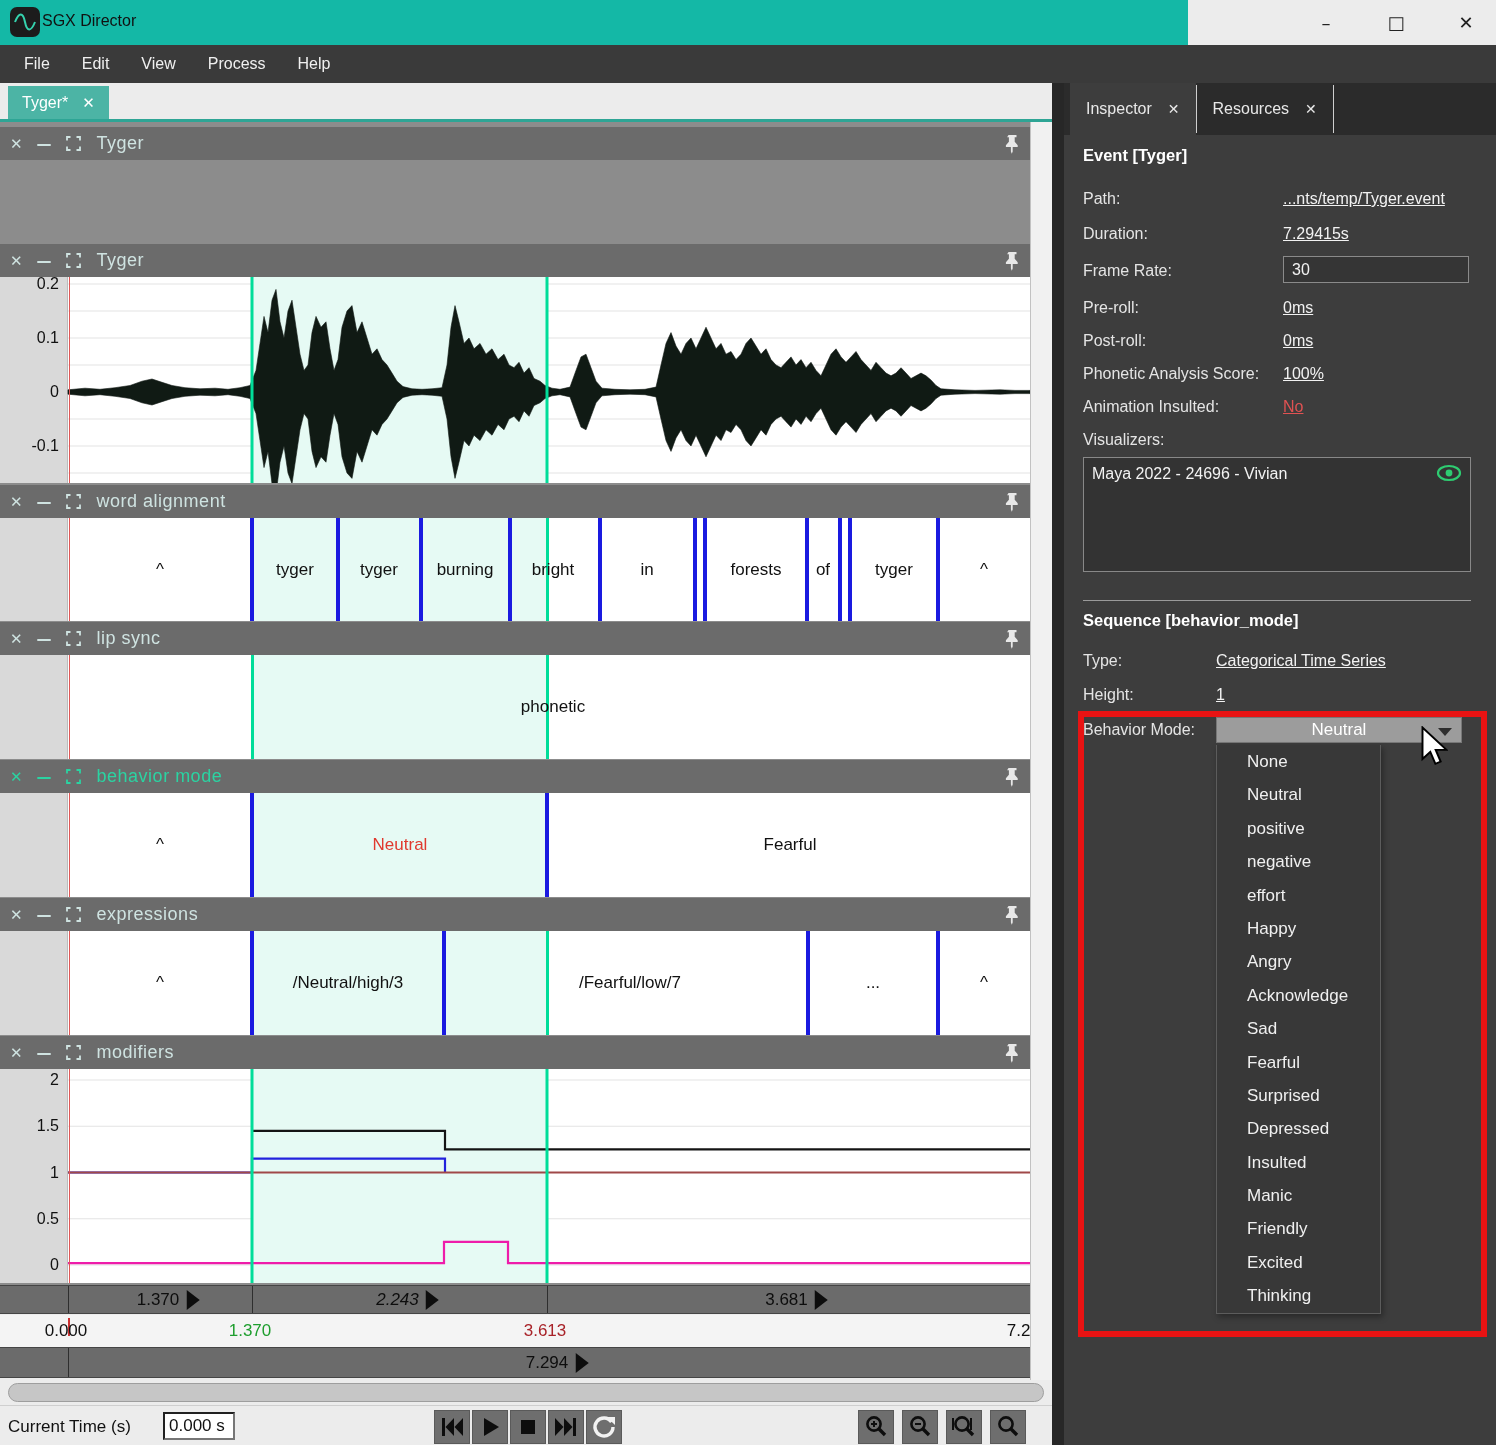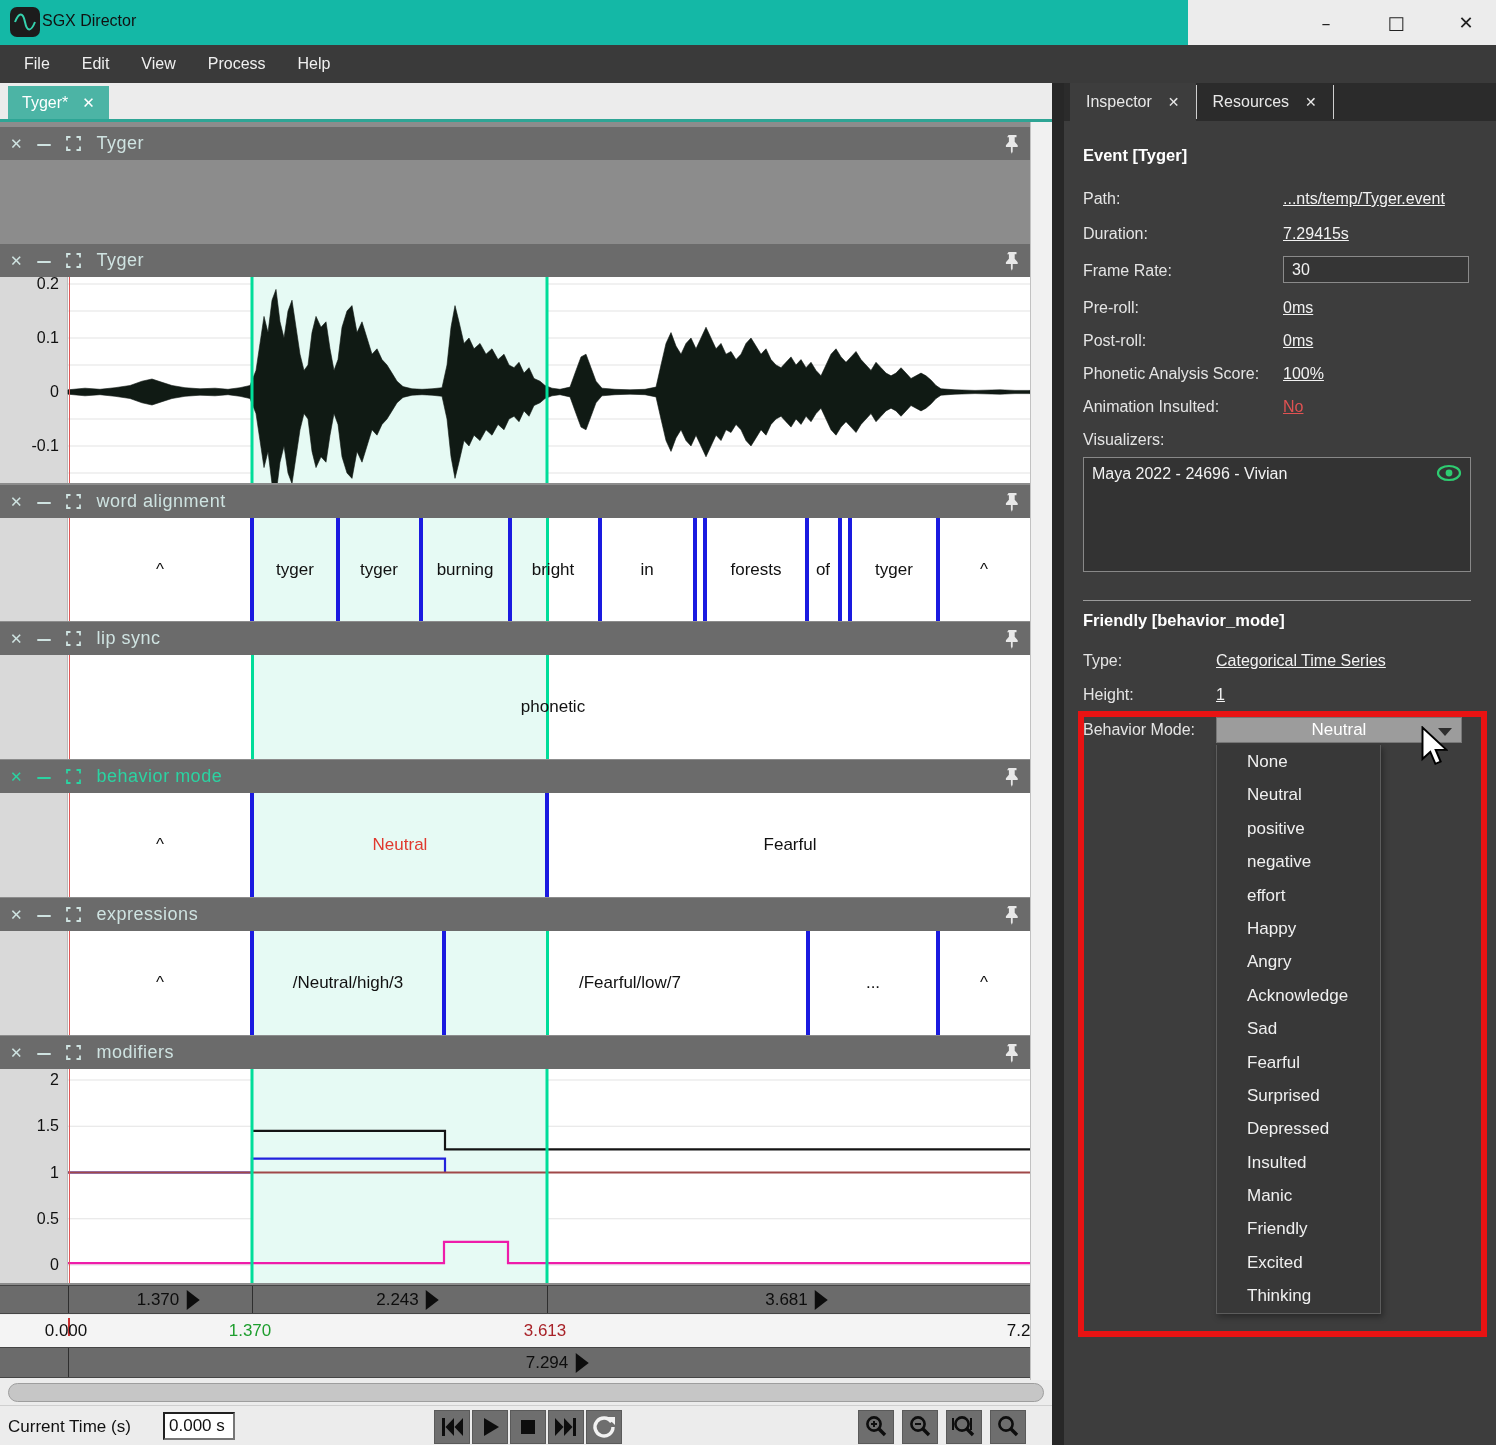--- a/index.html
+++ b/index.html
@@ -59,21 +59,21 @@
 
   
   #bottom-bar { position:absolute; left:0; top:1405px; width:1052px; height:40px; background:#ececec; border-top:1px solid #cfcfcf; }
   #current-time-label { position:absolute; left:8px; top:11px; font-size:17px; color:#111; }
   #current-time-value { position:absolute; left:163px; top:6px; width:72px; height:28px; background:#fff; font-size:17px; color:#111; padding:3px 4px; }
   .tbtn { position:absolute; top:4px; width:36px; height:34px; background:#6e6e6e; border:1px solid #5a5a5a; display:flex; align-items:center; justify-content:center; }
 
   
   #splitter { position:absolute; left:1052px; top:83px; width:12px; height:1362px; background:#272727; }
   #right-panel { position:absolute; left:1064px; top:83px; width:432px; height:1362px; background:#3d3d3d; }
-  #panel-tabbar { position:absolute; left:0; top:0; width:432px; height:38px; background:#2b2b2b; display:flex; align-items:stretch; padding-left:6px; }
+  #panel-tabbar { position:absolute; left:0; top:0; width:432px; height:52px; background:#2b2b2b; display:flex; align-items:stretch; padding-left:6px; }
   .panel-tab { display:flex; align-items:center; gap:16px; padding:0 16px; color:#e8e8e8; font-size:16px; }
   .panel-tab.active { background:#3d3d3d; }
   .panel-tab .tab-close { font-family:"DejaVu Sans", sans-serif; font-size:14px; }
   .panel-tab-sep { width:1px; background:#cfcfcf; margin:2px 0; }
 
   .insp-label { position:absolute; left:19px; color:#e4e4e4; font-size:16px; white-space:nowrap; }
   .insp-value { position:absolute; left:219px; color:#f2f2f2; font-size:16px; white-space:nowrap;text-decoration:underline; }
   .insp-title { position:absolute; left:19px; color:#fff; font-size:16.5px; font-weight:700; white-space:nowrap; }
   #frame-rate-input { position:absolute; left:219px; top:173px; width:186px; height:27px; background:#353535; border:1px solid #8a8a8a; color:#f2f2f2; font-size:16px; padding:2px 8px; }
   #visualizer-list { position:absolute; left:19px; top:374px; width:388px; height:115px; background:#333; border:1px solid #888; }
@@ -336,21 +336,21 @@
       </section>
     </div>
 
   <div id="timeline-row1">
       <div class="tl-divider" style="left: 68px;"></div>
       <div class="tl-seg-label" style="left: 168px;">
         <span>1.370</span>
         <span class="tl-tri"></span>
       </div>
       <div class="tl-divider" style="left: 252px;"></div>
-      <div class="tl-seg-label" style="left: 407.5px;">
+      <div class="tl-seg-label" style="left: 407.5px; font-style: italic;">
         <span>2.243</span>
         <span class="tl-tri"></span>
       </div>
       <div class="tl-divider" style="left: 547px;"></div>
       <div class="tl-seg-label" style="left: 796.5px; text-align: right;">
         <span>3.681</span>
         <span class="tl-tri"></span>
       </div>
     </div>
   <div id="ruler">
@@ -479,21 +479,21 @@
     <div id="visualizer-list">
       <div id="visualizer-item">Maya 2022 - 24696 - Vivian</div>
       <svg width="26" height="20" viewBox="0 0 26 20" style="position:absolute; right:8px; top:5px;">
         <ellipse cx="13" cy="10" rx="11" ry="7" fill="none" stroke="#2ecc71" stroke-width="2.2"></ellipse>
         <circle cx="13" cy="10" r="3.4" fill="#2ecc71"></circle>
       </svg>
     </div>
 
     <div id="insp-separator"></div>
 
-    <div class="insp-title" style="top:528px">Friendly [behavior_mode]</div>
+    <div class="insp-title" style="top:528px">Sequence [behavior_mode]</div>
 
     <div class="insp-label" style="top:569px">Type:</div>
     <div class="insp-value" style="left:152px; top:569px">Categorical Time Series</div>
 
     <div class="insp-label" style="top:603px">Height:</div>
     <div class="insp-value" style="left:152px; top:603px">1</div>
 
     <div class="insp-label" style="top:638px">Behavior Mode:</div>
     <div id="behavior-combo">
       <div class="combo-value">Neutral</div>

